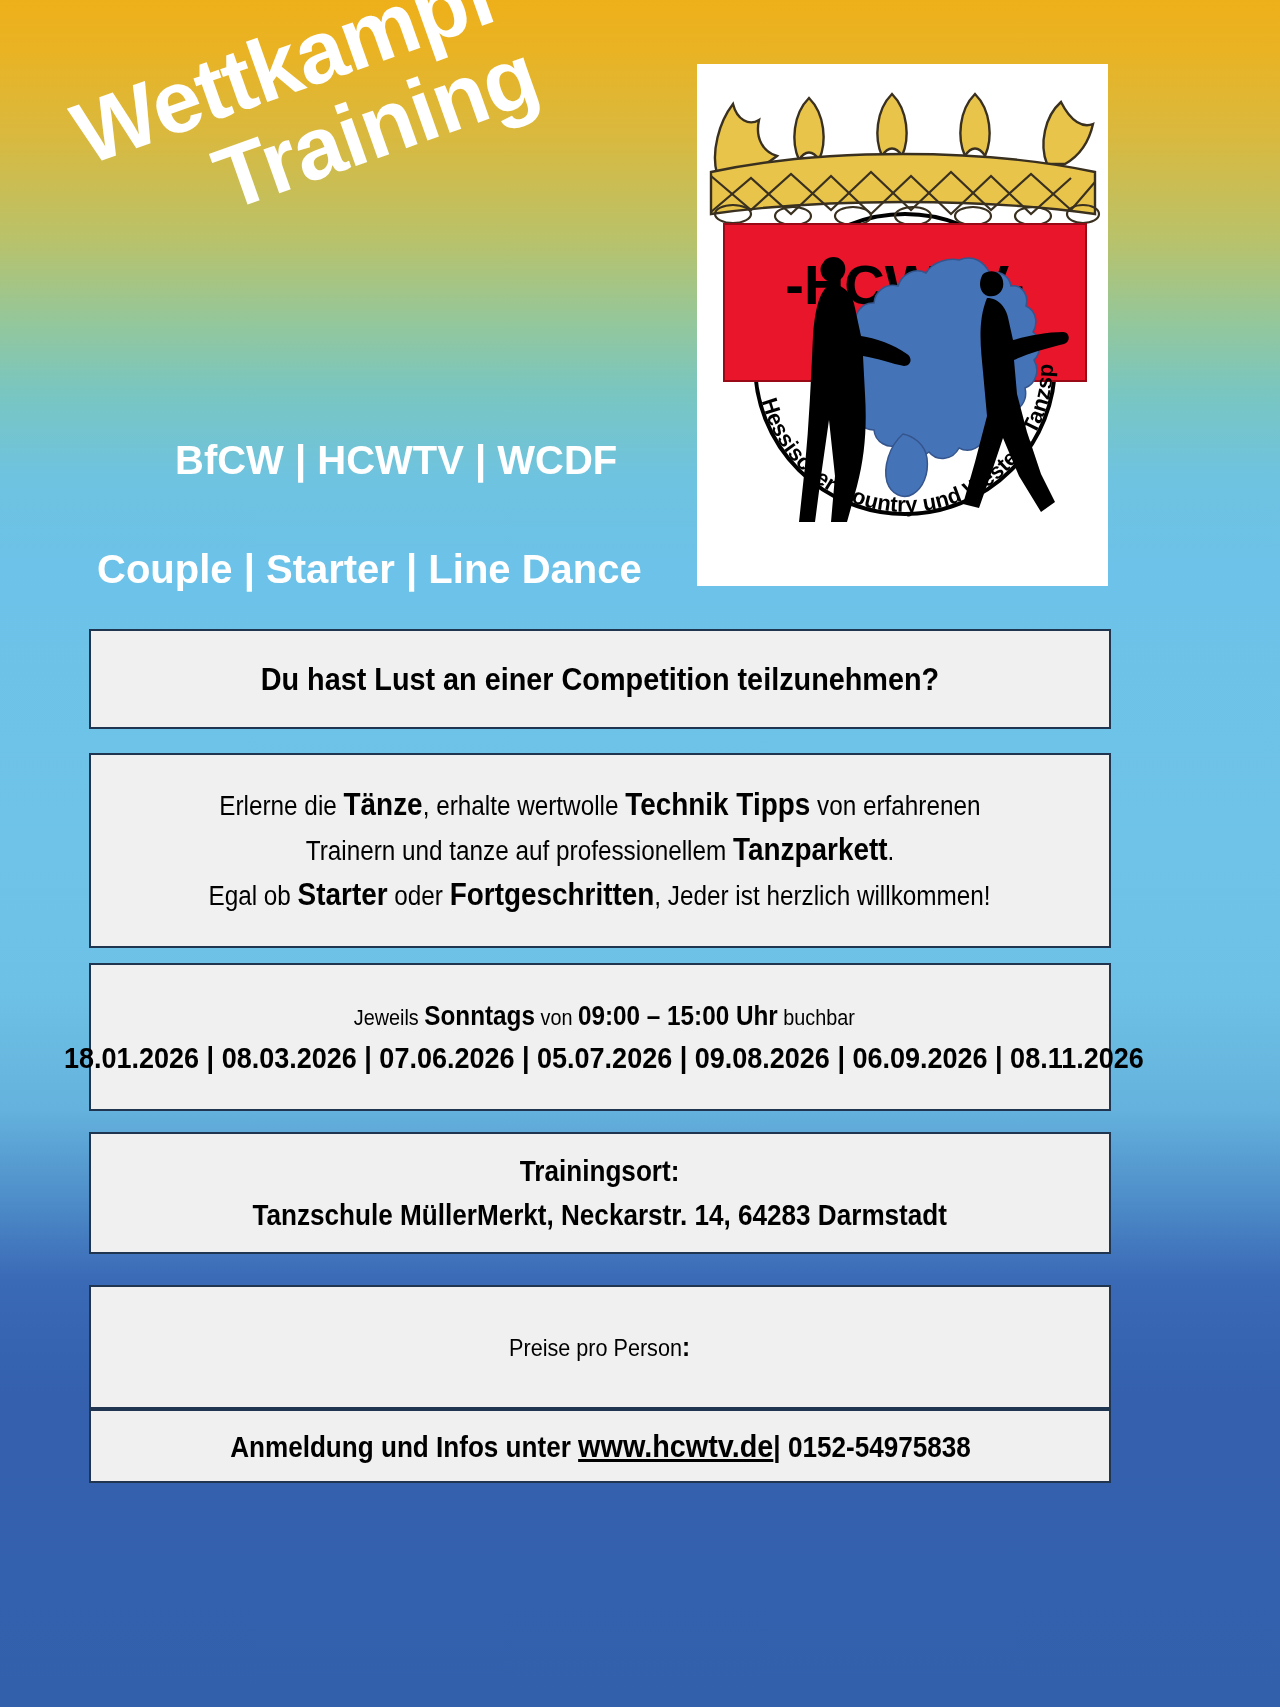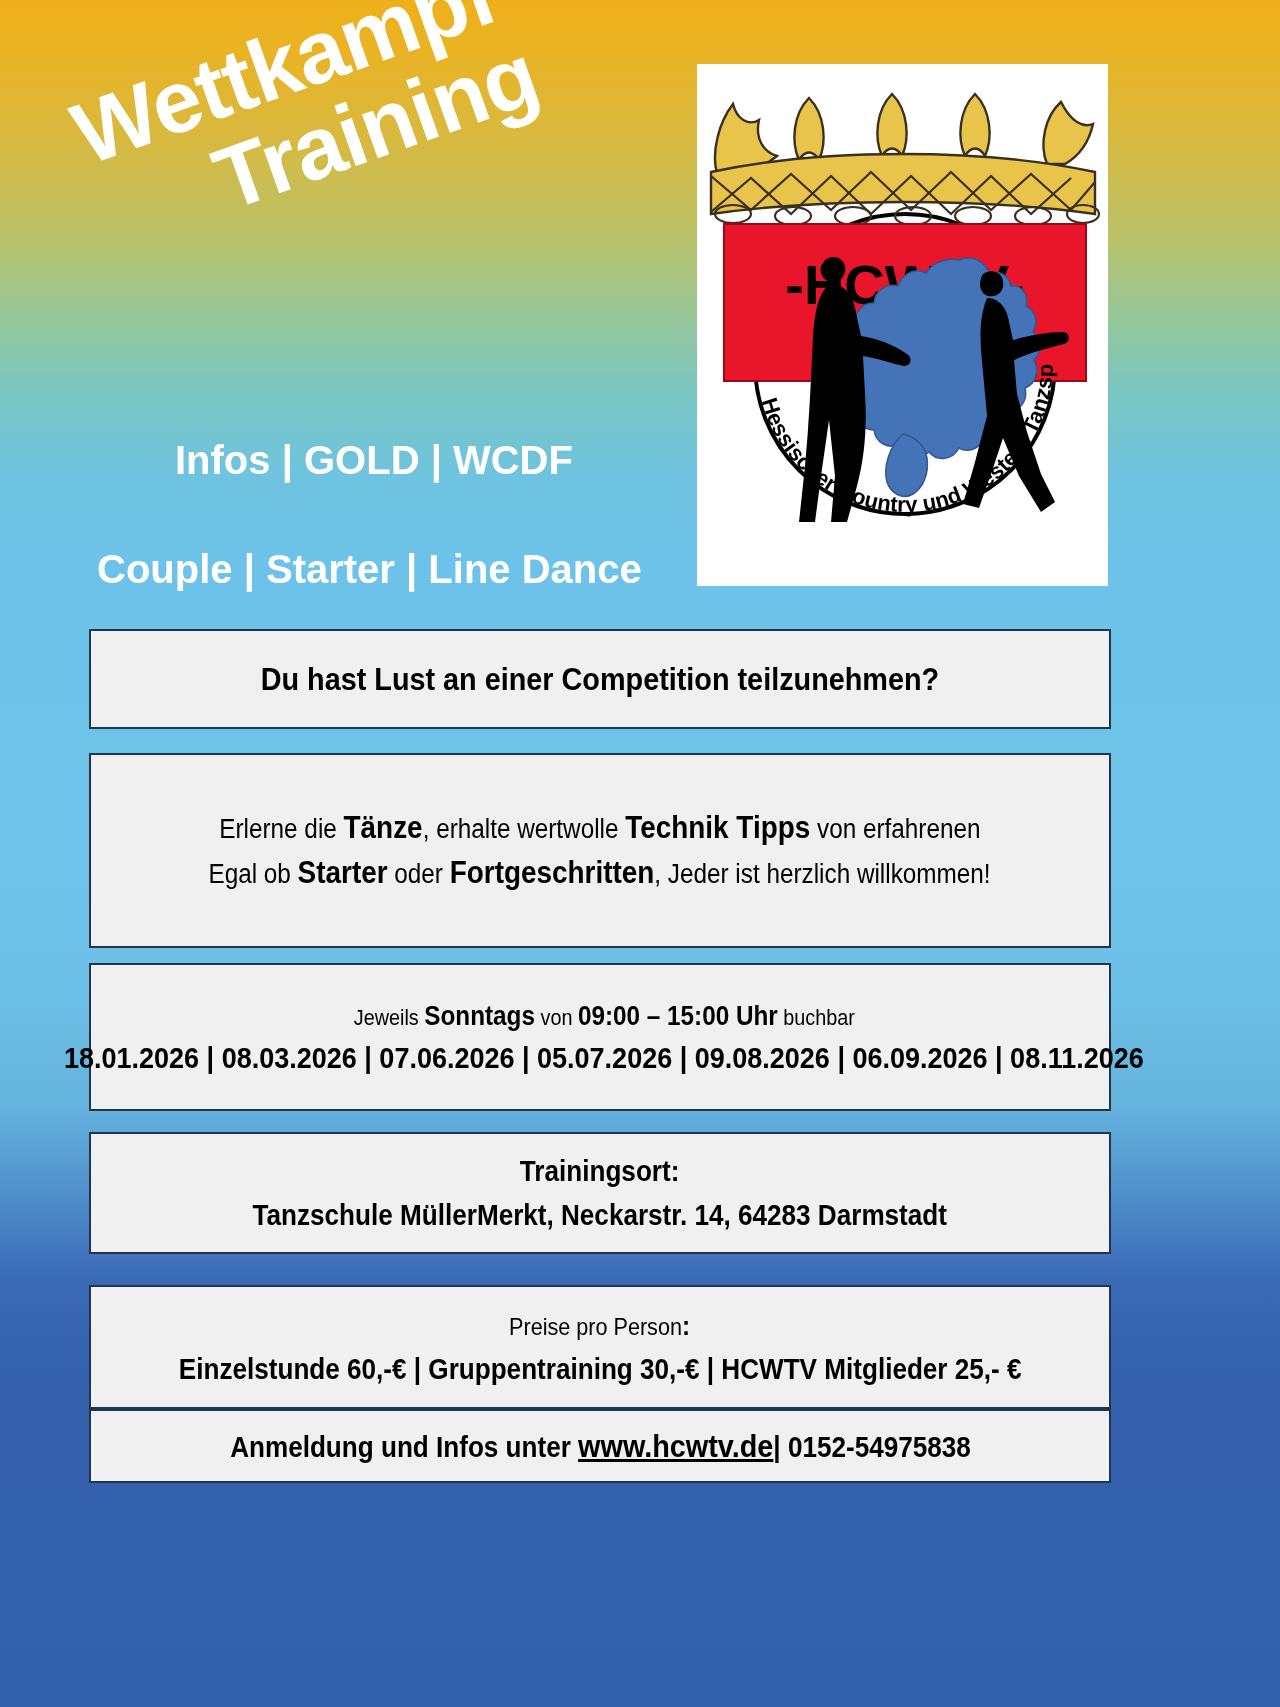--- a/index.html
+++ b/index.html
@@ -107,21 +107,21 @@
 </head>
 <body>
 
 <div id="poster">
 
   <div id="headline">
     <span class="l1">Wettkampf</span>
     <span class="l2">Training</span>
   </div>
 
-  <div id="sub1" class="subtitle">Infos | GOLD | WCDF</div>
+  <div id="sub1" class="subtitle">BfCW | HCWTV | WCDF</div>
   <div id="sub2" class="subtitle">Couple | Starter | Line Dance</div>
 
   <div id="logo">
     <svg viewBox="0 0 411 522" xmlns="http://www.w3.org/2000/svg">
       <defs>
         <path id="circPathTop" d="M 58,296 A 150,150 0 0 1 358,296" fill="none"></path>
         <path id="circPathBottom" d="M 60,300 A 148,148 0 0 0 356,300" fill="none"></path>
       </defs>
 
       <circle cx="208" cy="300" r="150" fill="#ffffff" stroke="#000000" stroke-width="4"></circle>
@@ -194,41 +194,43 @@
 
   <div class="box" id="box1">
     <span class="line t"><span class="cond">Du hast Lust an einer Competition teilzunehmen?</span></span>
   </div>
 
   <div class="box" id="box2">
     <span class="line"><span class="cond">
       <span>Erlerne die </span><b>Tänze</b><span>, erhalte wertwolle </span><b>Technik Tipps</b><span> von erfahrenen</span>
     </span></span>
     <span class="line"><span class="cond">
+      <span>Trainern und tanze auf professionellem </span><b>Tanzparkett</b><span>.</span>
+    </span></span>
+    <span class="line"><span class="cond">
       <span>Egal ob </span><b>Starter</b><span> oder </span><b>Fortgeschritten</b><span>, Jeder ist herzlich willkommen!</span>
     </span></span>
   </div>
 
   <div class="box" id="box3">
     <span class="line l1"><span class="cond">
       <span>Jeweils </span><b>Sonntags</b><span> von </span><b>09:00 – 15:00 Uhr</b><span> buchbar</span>
     </span></span>
     <span class="line l2"><span class="cond">18.01.2026 | 08.03.2026 | 07.06.2026 | 05.07.2026 | 09.08.2026 | 06.09.2026 | 08.11.2026</span></span>
   </div>
 
   <div class="box" id="box4">
     <span class="line"><span class="cond">Trainingsort:</span></span>
     <span class="line"><span class="cond">Tanzschule MüllerMerkt, Neckarstr. 14, 64283 Darmstadt</span></span>
   </div>
 
   <div class="box" id="box5">
     <span class="line l1"><span class="cond">
       <span>Preise pro Person</span><b>:</b>
     </span></span>
-    <span class="line l2"><span class="cond">Einzelstunde 60,-€  |  Gruppentraining 30,-€ | HCWTV Mitglieder 25,- €</span></span>
   </div>
 
   <div class="box" id="box6">
     <span class="line"><span class="cond">
       <span>Anmeldung und Infos unter </span><span class="url">www.hcwtv.de</span><span>|  0152-54975838</span>
     </span></span>
   </div>
 
 </div>
 

